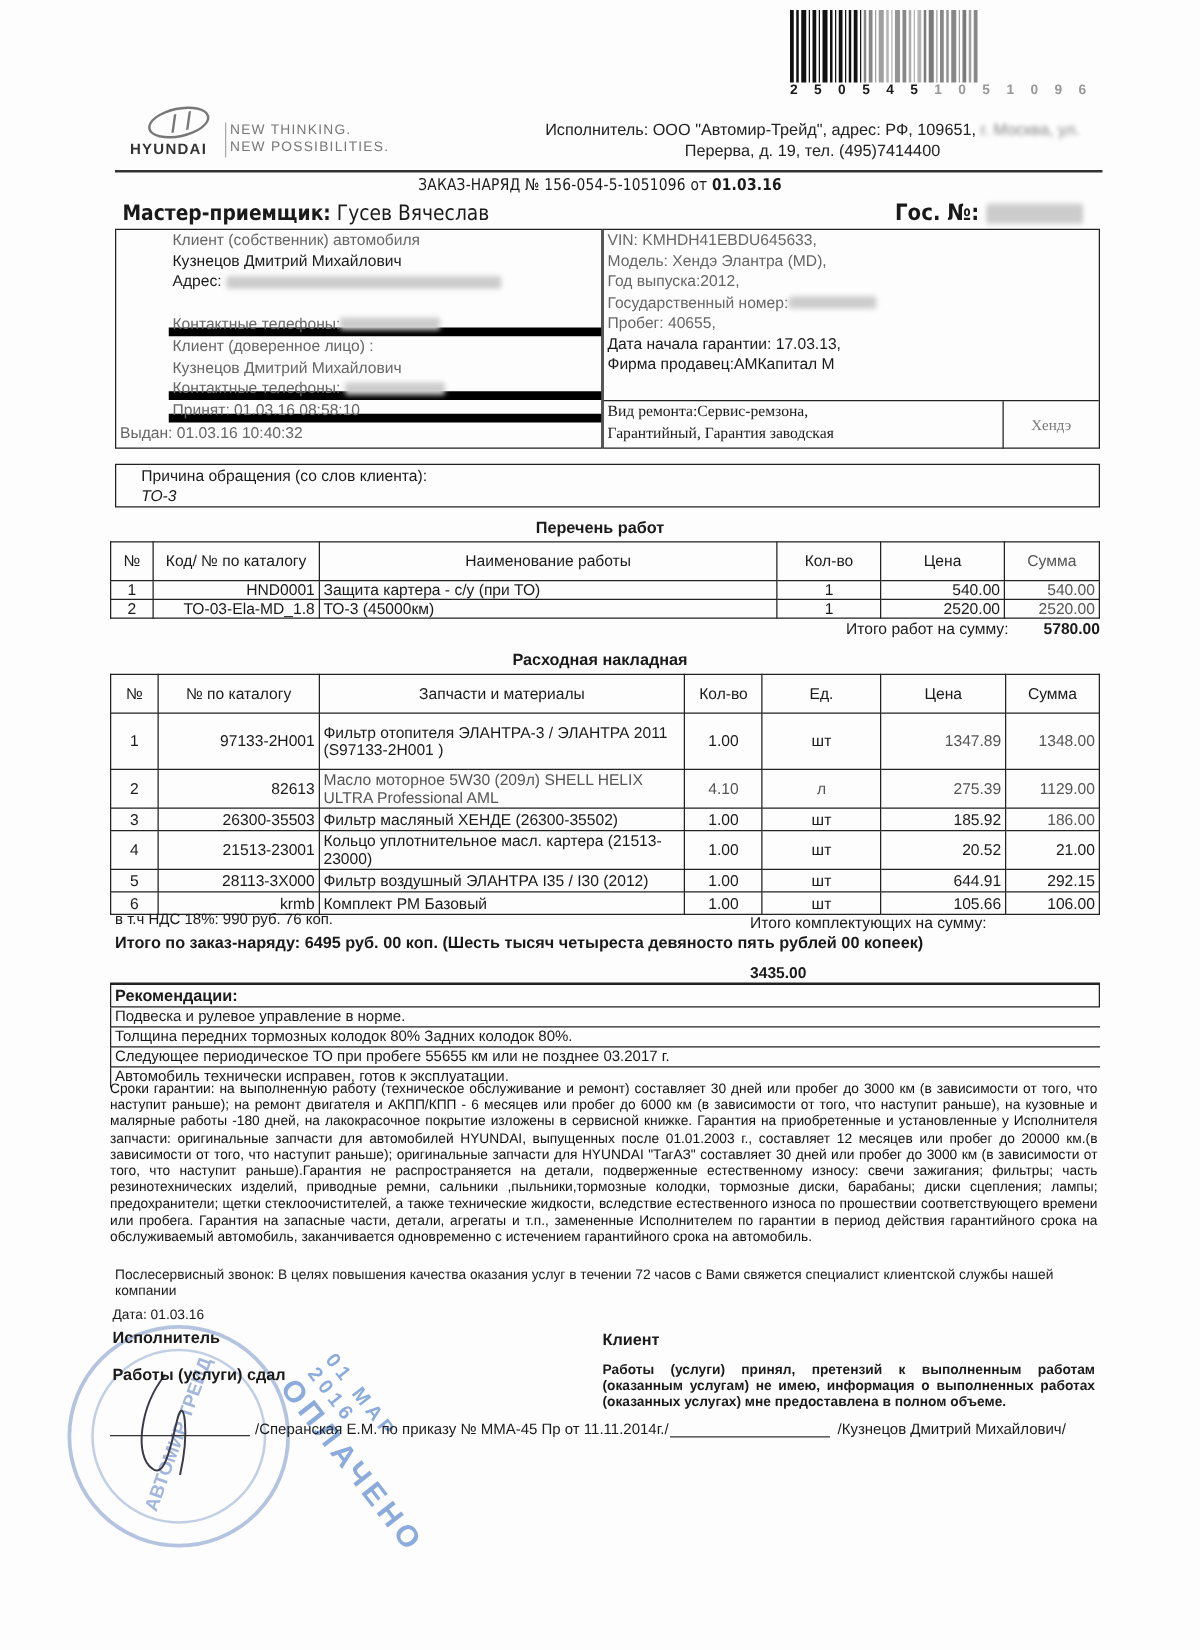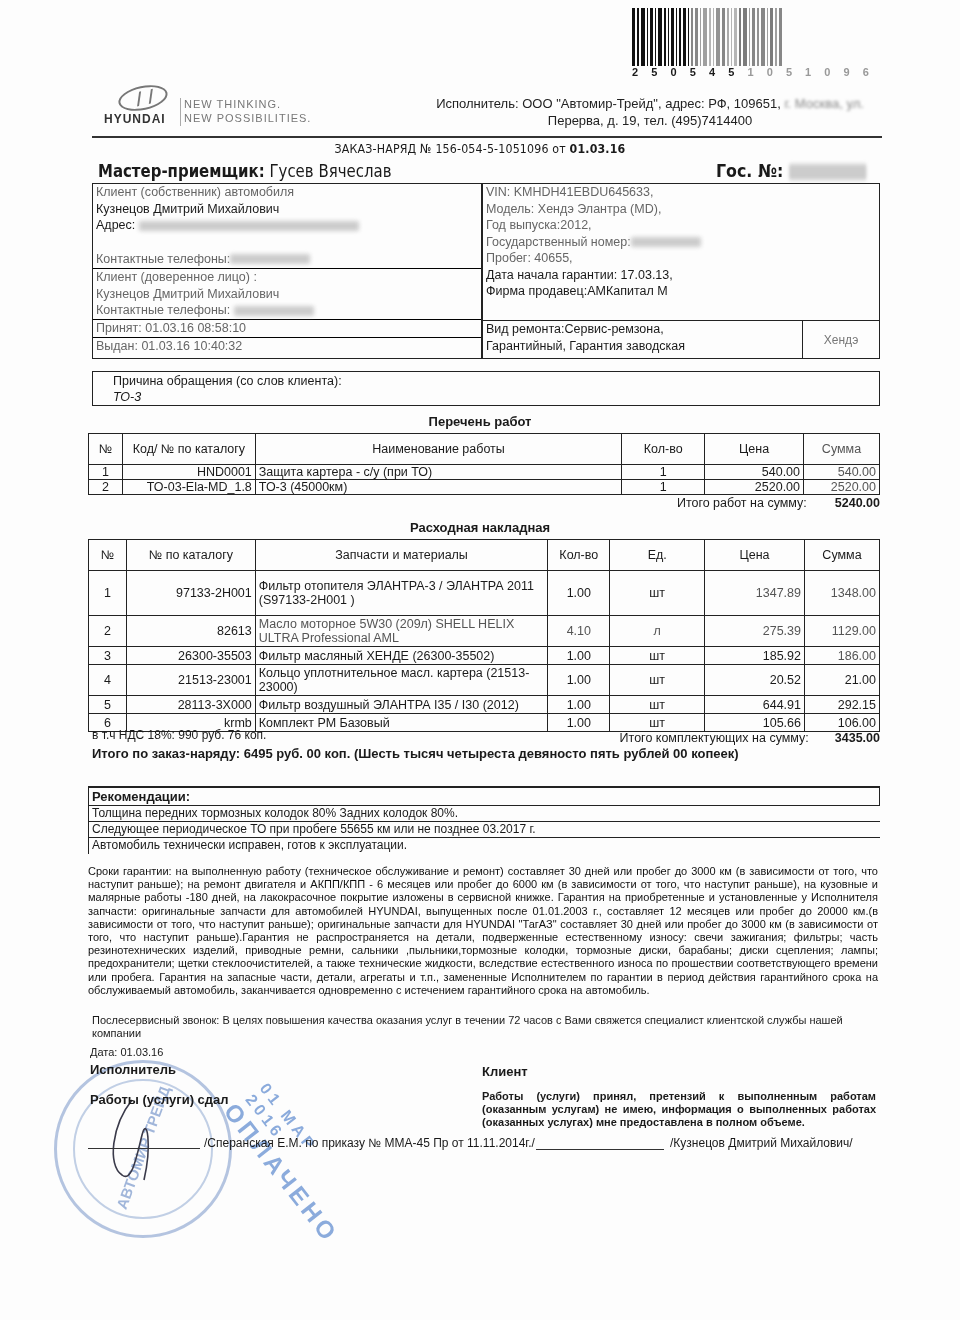--- a/index.html
+++ b/index.html
@@ -30,25 +30,25 @@
   .order-title b { font-weight: bold; }
 
   .master { left: 98px; top: 161px; font-size: 17px; font-family: "DejaVu Sans", sans-serif; transform-origin: left; transform: scaleX(0.88); }
   .master b { font-weight: bold; }
   .gos { left: 716px; top: 160px; font-size: 18px; font-weight: bold; font-family: "DejaVu Sans", sans-serif; transform-origin: left; transform: scaleX(0.88); }
   .blurbox { display: inline-block; background: #ccc; filter: blur(2px); border-radius: 2px; vertical-align: middle; }
 
   
   .box { border: 1px solid #222; }
   .client-left { left: 92px; top: 183px; width: 390px; height: 176px; font-size: 12.5px; line-height: 16.5px; }
-  .cl-section { border-bottom: 1px solid #000000; padding-left: 3px; }
+  .cl-section { border-bottom: 7px solid #000000; padding-left: 3px; margin-left: 42px; }
   .cl-grey { color: #666; }
   .client-right { left: 482px; top: 183px; width: 398px; height: 176px; font-size: 12.5px; line-height: 16.5px; }
   .cr-info { height: 137px; padding-left: 3px; border-bottom: 1px solid #222; }
-  .cr-bottom { position: absolute; left: 0; top: 137px; width: 100%; height: 38px; display: flex; }
+  .cr-bottom { position: absolute; left: 0; top: 137px; width: 100%; height: 38px; display: flex; font-family: Liberation Serif, serif; }
   .cr-repair { flex: 1; padding-left: 3px; border-right: 1px solid #222; }
   .cr-status { width: 76px; display: flex; align-items: center; justify-content: center; color: #777; font-size: 12px; }
 
   
   .reason { left: 92px; top: 371px; width: 788px; height: 35px; font-size: 12.5px; line-height: 16px; padding: 1px 20px; }
   .reason .val { font-style: italic; }
 
   .section-title { width: 960px; left: 0; text-align: center; font-size: 13px; font-weight: bold; }
 
   table { border-collapse: collapse; position: absolute; font-size: 12.5px; }
@@ -58,21 +58,21 @@
   .c { text-align: center; }
   .grey { color: #555; }
 
   .works { left: 88px; top: 433px; width: 792px; }
   .works td { height: 15px; line-height: 14px; }
   .works-total { left: 600px; top: 496px; width: 280px; font-size: 12.5px; display: flex; justify-content: flex-end; gap: 28px; }
   .works-total b { font-weight: bold; }
 
   .parts { left: 88px; top: 539px; width: 792px; }
   .parts td { line-height: 14px; }
-  .parts-total { left: 600px; top: 731px; width: 280px; font-size: 12.5px; display: flex; justify-content: flex-end; gap: 26px; }
+  .parts-total { left: 600px; top: 731px; width: 280px; font-size: 12.5px; display: flex; justify-content: flex-end; gap: 26px; flex-direction: column; }
   .grand { left: 92px; top: 746px; font-size: 13px; font-weight: bold; }
   .vat { left: 92px; top: 728px; font-size: 12px; }
 
   .recs { left: 88px; top: 786px; width: 792px; font-size: 12px; }
   .recs-head { border: 1px solid #222; border-width: 2px 1px 1px 1px; padding: 1px 3px; font-weight: bold; font-size: 13px; height: 20px; }
   .recs-line { border-bottom: 1px solid #222; border-left: 1px solid #222; padding: 0 3px; height: 16px; line-height: 15px; }
 
   .warranty { left: 88px; top: 865px; width: 790px; font-size: 11px; line-height: 13.2px; text-align: justify; color: #111; }
 
   .postcall { left: 92px; top: 1014px; width: 788px; font-size: 11px; line-height: 13px; }
@@ -252,21 +252,21 @@
     <td class="r">ТО-03-Ela-MD_1.8</td>
     <td>ТО-3 (45000км)</td>
     <td class="c">1</td>
     <td class="r">2520.00</td>
     <td class="r grey">2520.00</td>
   </tr>
 </tbody>
   </table>
 <div class="abs works-total">
   <span>Итого работ на сумму:</span>
-  <b>5240.00</b>
+  <b>5780.00</b>
 </div>
 
 <div class="abs section-title" style="top:520px">Расходная накладная</div>
 <table class="parts">
   <colgroup>
       <col style="width:38px">
       <col style="width:129px">
       <col style="width:293px">
       <col style="width:62px">
       <col style="width:95px">
@@ -342,20 +342,21 @@
 <div class="abs parts-total">
   <span>Итого комплектующих на сумму:</span>
   <b>3435.00</b>
 </div>
 
 <div class="abs grand">Итого по заказ-наряду:  6495 руб. 00 коп. (Шесть тысяч четыреста девяносто пять рублей 00 копеек)</div>
 <div class="abs vat">в т.ч НДС 18%: 990 руб. 76 коп.</div>
 
 <div class="abs recs">
   <div class="recs-head">Рекомендации:</div>
+  <div class="recs-line">Подвеска и рулевое управление в норме.</div>
   <div class="recs-line">Толщина передних тормозных колодок 80% Задних колодок 80%.</div>
   <div class="recs-line">Следующее периодическое ТО при пробеге 55655  км или не позднее 03.2017 г.</div>
   <div class="recs-line" style="border-bottom:none">Автомобиль технически исправен, готов к эксплуатации.</div>
 </div>
 
 <div class="abs warranty">Сроки гарантии: на выполненную работу (техническое обслуживание и ремонт) составляет 30 дней или пробег до 3000 км (в зависимости от того, что наступит раньше); на ремонт двигателя и АКПП/КПП - 6 месяцев или пробег до 6000 км (в зависимости от того, что наступит раньше), на кузовные и малярные работы -180 дней, на лакокрасочное покрытие изложены в сервисной книжке. Гарантия на приобретенные и установленные у Исполнителя запчасти: оригинальные запчасти для автомобилей HYUNDAI, выпущенных после 01.01.2003 г., составляет 12 месяцев или пробег до 20000 км.(в зависимости от того, что наступит раньше); оригинальные запчасти для HYUNDAI "ТагАЗ" составляет 30 дней или пробег до 3000 км (в зависимости от того, что наступит раньше).Гарантия не распространяется на детали, подверженные естественному износу: свечи зажигания; фильтры; часть резинотехнических изделий, приводные ремни, сальники ,пыльники,тормозные колодки, тормозные диски, барабаны; диски сцепления; лампы; предохранители; щетки стеклоочистителей, а также технические жидкости, вследствие естественного износа по прошествии соответствующего времени или пробега. Гарантия на запасные части, детали, агрегаты и т.п., замененные Исполнителем по гарантии в период действия гарантийного срока на обслуживаемый автомобиль, заканчивается одновременно с истечением гарантийного срока на автомобиль.</div>
 
 <div class="abs postcall">Послесервисный звонок: В целях повышения качества оказания услуг в течении 72 часов с Вами свяжется специалист клиентской службы нашей компании</div>
 
 <div class="abs seal">

